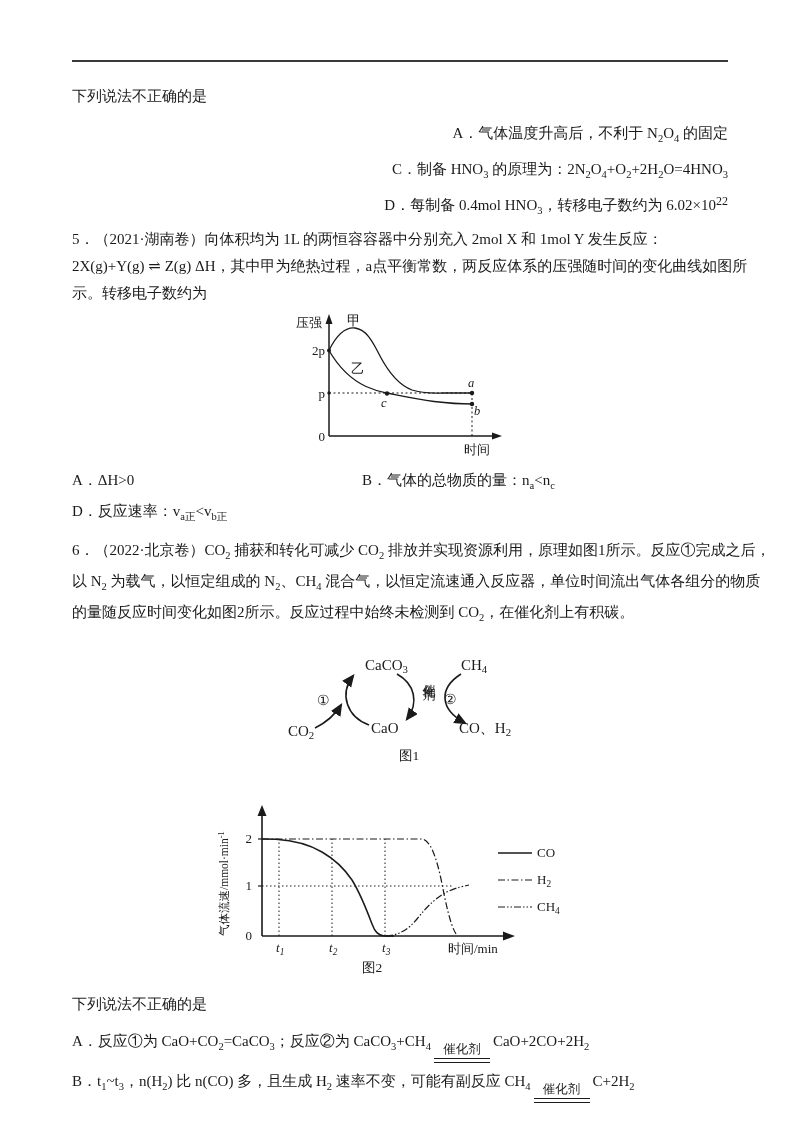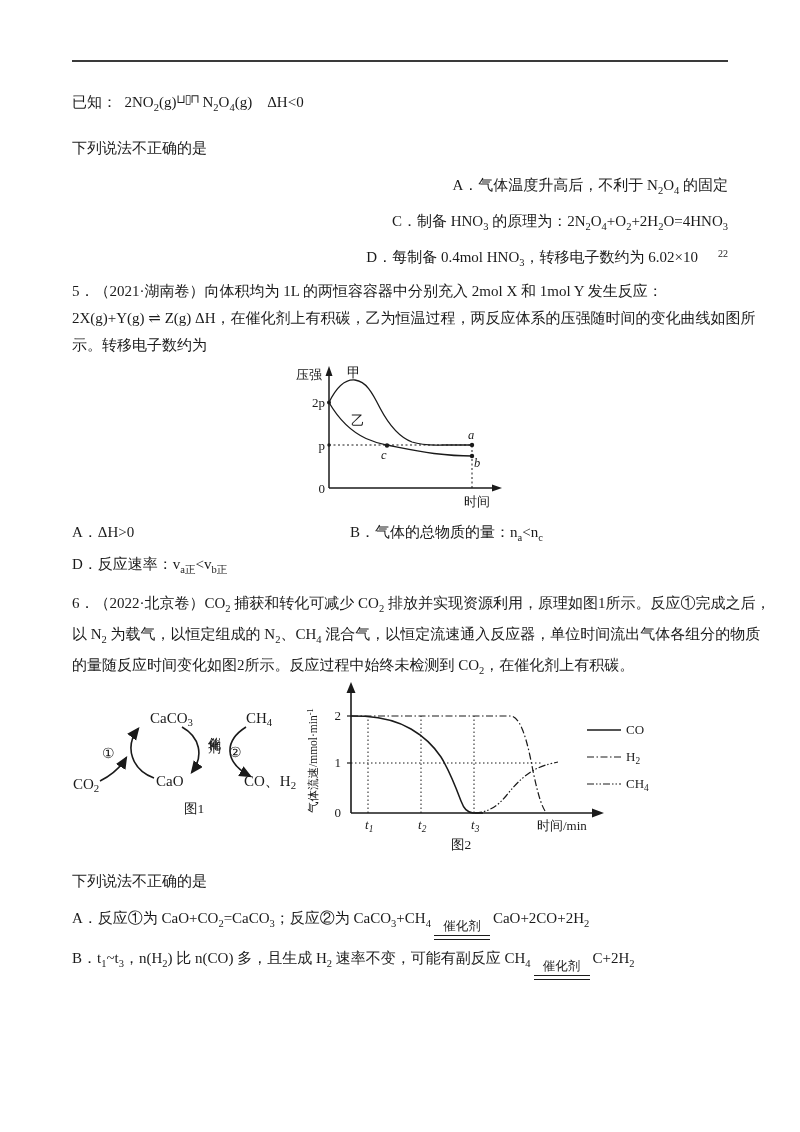--- a/index.html
+++ b/index.html
@@ -8,59 +8,58 @@
   .page{width:800px;height:1132px;box-sizing:border-box;padding:0 72px;}
   .header-rule{margin-top:60px;border-top:2.4px solid #3a3a3a;height:0;}
   .line{white-space:pre-wrap;line-height:21px;}
   .known{margin-top:30px;}
   .prompt{margin-top:20px;line-height:24px;padding-top:2px;}
   .emph{-webkit-text-emphasis:filled dot over;text-emphasis:filled dot over;}
   .option-line{margin-top:15px;line-height:21px;white-space:pre-wrap;text-align:right;}
   .stems{margin-top:10px;}
   .stem{margin:0;line-height:27px;white-space:nowrap;}
   sub{font-size:10.5px;vertical-align:-3.5px;line-height:0;}
-  sup{font-size:10px;vertical-align:5px;line-height:0;margin-left:20px;}
+  sup{font-size:12px;vertical-align:5px;line-height:0;}
   .tofu{font-size:12px;position:relative;top:-4px;letter-spacing:-1px;
         font-family:"DejaVu Sans",sans-serif;}
   .chart1-wrap{margin:6px 0 0 222px;}
-  .q5-options{display:grid;grid-template-columns:278px auto;row-gap:13px;margin-top:8px;}
+  .q5-options{display:grid;grid-template-columns:278px auto;row-gap:13px;margin-top:8px;gap:12px;}
   .q6-stems{margin-top:14px;font-family:Liberation Serif, serif;}
   .q6-stems .stem{line-height:31px;}
-  .figures-row{display:flex;align-items:flex-start;gap:4px;margin-top:0;}
+  .figures-row{display:flex;align-items:center;gap:4px;margin-top:0;flex-direction:column;}
   .fig1-wrap{position:relative;margin-left:-8px;flex:0 0 auto;}
   .fig2-wrap{flex:0 0 auto;}
   .v-label{position:absolute;left:143px;top:46px;writing-mode:vertical-rl;
            text-orientation:upright;font-size:13px;letter-spacing:1px;line-height:15px;}
   .prompt2{margin-top:4px;}
   .q6-option{margin-top:14px;line-height:21px;white-space:nowrap;}
   .q6-option-b{margin-top:8px;}
   .cat-eq{display:inline-block;text-align:center;vertical-align:-7px;margin:0 3px;}
   .cat-eq .cat{display:block;font-size:12.5px;line-height:15px;}
   .cat-eq .eq{display:block;height:3px;border-top:1.4px solid #1a1a1a;
               border-bottom:1.4px solid #1a1a1a;margin-top:1px;min-width:56px;}
   svg text{fill:#1a1a1a;font-family:"Liberation Serif","DejaVu Serif",serif;}
 </style>
 </head>
 <body>
 
 <div class="page">
 
   <div class="header-rule"></div>
 
-  <p class="line known"><span>已知：  2NO<sub>2</sub>(g)</span><span class="tofu">⊔▯⊓</span><span> N<sub>2</sub>O<sub>4</sub>(g)　ΔH&lt;0</span></p>
 
   <p class="line prompt"><span>下列说法</span><span class="emph">不正确</span><span>的是</span></p>
 
   <div class="option-line"><span>A．</span><span>气体温度升高后，不利于 N<sub>2</sub>O<sub>4</sub> 的固定</span></div>
   <div class="option-line"><span>C．</span><span>制备 HNO<sub>3</sub> 的原理为：2N<sub>2</sub>O<sub>4</sub>+O<sub>2</sub>+2H<sub>2</sub>O=4HNO<sub>3</sub></span></div>
   <div class="option-line"><span>D．</span><span>每制备 0.4mol HNO<sub>3</sub>，转移电子数约为 6.02×10<sup>22</sup></span></div>
 
   <div class="stems">
     <p class="stem">5．（2021·湖南卷）向体积均为 1L 的两恒容容器中分别充入 2mol X 和 1mol Y 发生反应：</p>
-    <p class="stem">2X(g)+Y(g) ⇌ Z(g) ΔH，在催化剂上有积碳，乙为恒温过程，两反应体系的压强随时间的变化曲线如图所</p>
+    <p class="stem">2X(g)+Y(g) ⇌ Z(g) ΔH，其中甲为绝热过程，a点平衡常数，两反应体系的压强随时间的变化曲线如图所</p>
     <p class="stem">示。转移电子数约为</p>
   </div>
 
   <div class="chart1-wrap">
     <svg width="220" height="146" viewBox="0 0 220 146">
       <defs>
         <marker id="ar1" markerWidth="8" markerHeight="8" refX="6" refY="3" orient="auto">
           <path d="M0,0 L7,3 L0,6 Z" fill="#1a1a1a"></path>
         </marker>
       </defs>

